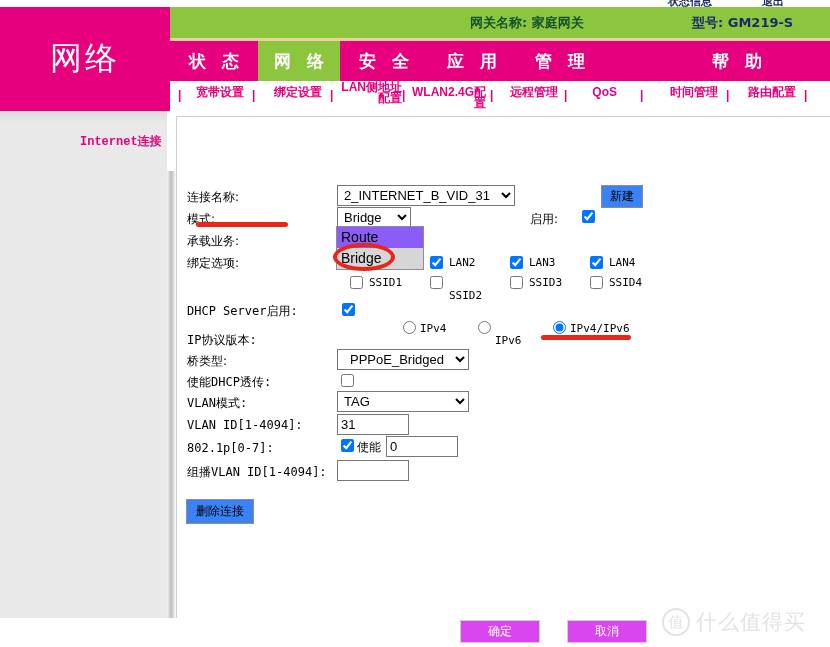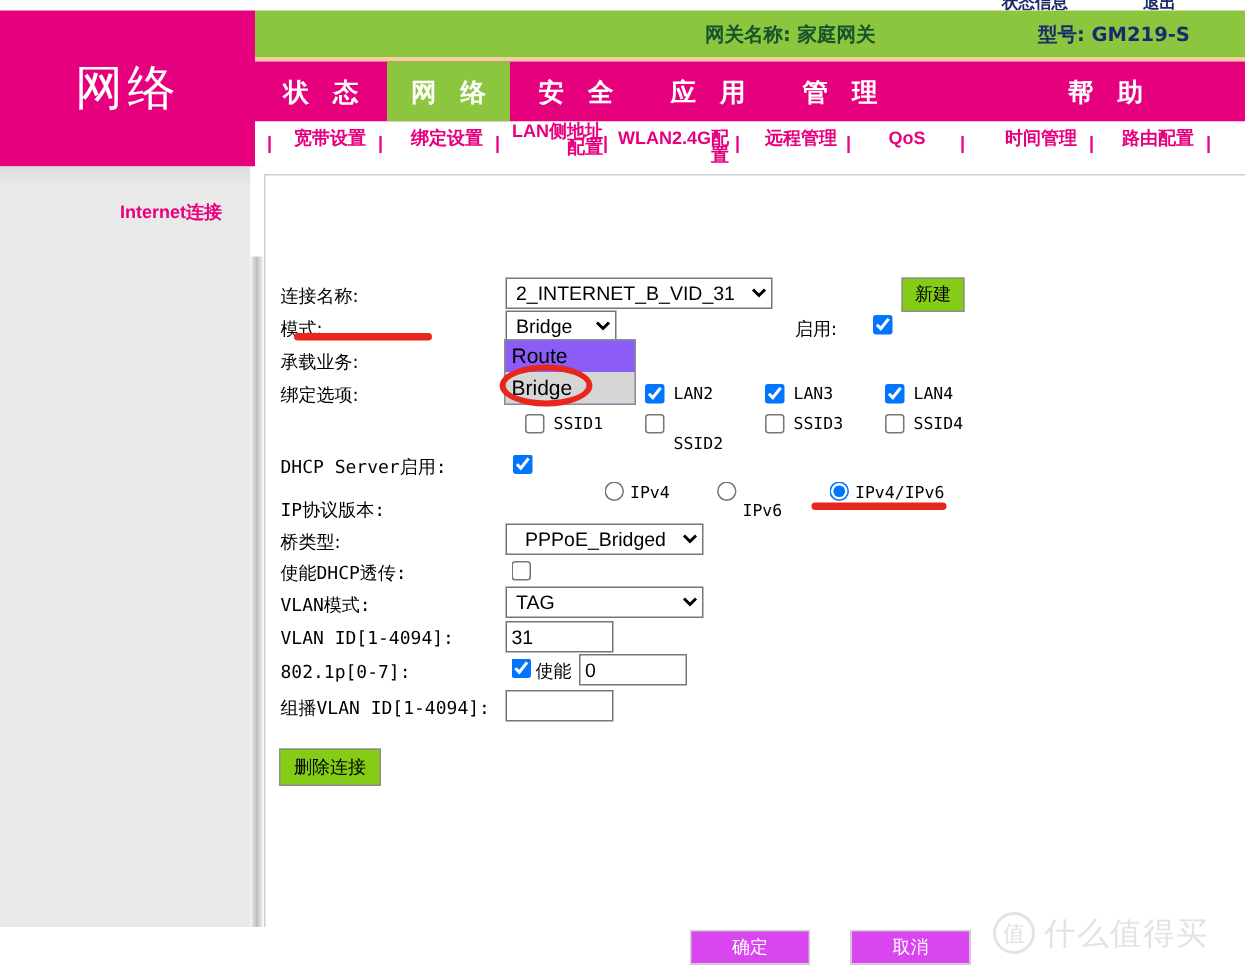--- a/index.html
+++ b/index.html
@@ -100,21 +100,21 @@
     position:absolute; left:0; top:111px; width:167px; height:507px;
     background:#e9e9e9;
   }
   .sidebar-top-shade {
     position:absolute; left:0; top:111px; width:167px; height:12px;
     background:linear-gradient(#dddddd,#e9e9e9);
   }
   .side-link {
     position:absolute; left:80px; top:133px;
     color:#e6007e; font-size:12px; font-weight:bold;
-    font-family:Liberation Sans, sans-serif;
+    font-family:Liberation Mono, monospace;
     cursor:pointer; white-space:nowrap;text-align:right;
   }
   
   .v-divider {
     position:absolute; left:167px; top:111px; width:9px; height:507px;
     background:linear-gradient(to right,#f4f4f4,#bdbdbd 45%,#d8d8d8 70%,#ffffff);
   }
   .v-divider2 {
     position:absolute; left:167px; top:111px; width:9px; height:60px;
     background:#ffffff;
@@ -152,21 +152,21 @@
   input[type=checkbox].cb, input[type=radio].rb {
     position:absolute; margin:0; width:13px; height:13px;
   }
   .cb-label, .rb-label {
     position:absolute; font-size:11px;
     font-family:"DejaVu Sans Mono", monospace; color:#000; white-space:nowrap;
   }
   .btn {
     position:absolute; font-size:12px;
     font-family:"DejaVu Sans", sans-serif;
-    background:#84cc16; border:1px solid #8d8d8d; color:#000;
+    background:#3b82f6; border:1px solid #8d8d8d; color:#000;
     padding:2px 8px; cursor:pointer;
   }
 
   
   .dd-open {
     position:absolute; left:336px; top:226px; width:88px;
     background:#8b5cf6; border:1px solid #8d8d8d;
     z-index:40; font-family:"Liberation Sans", sans-serif;
   }
   .dd-open .opt {

